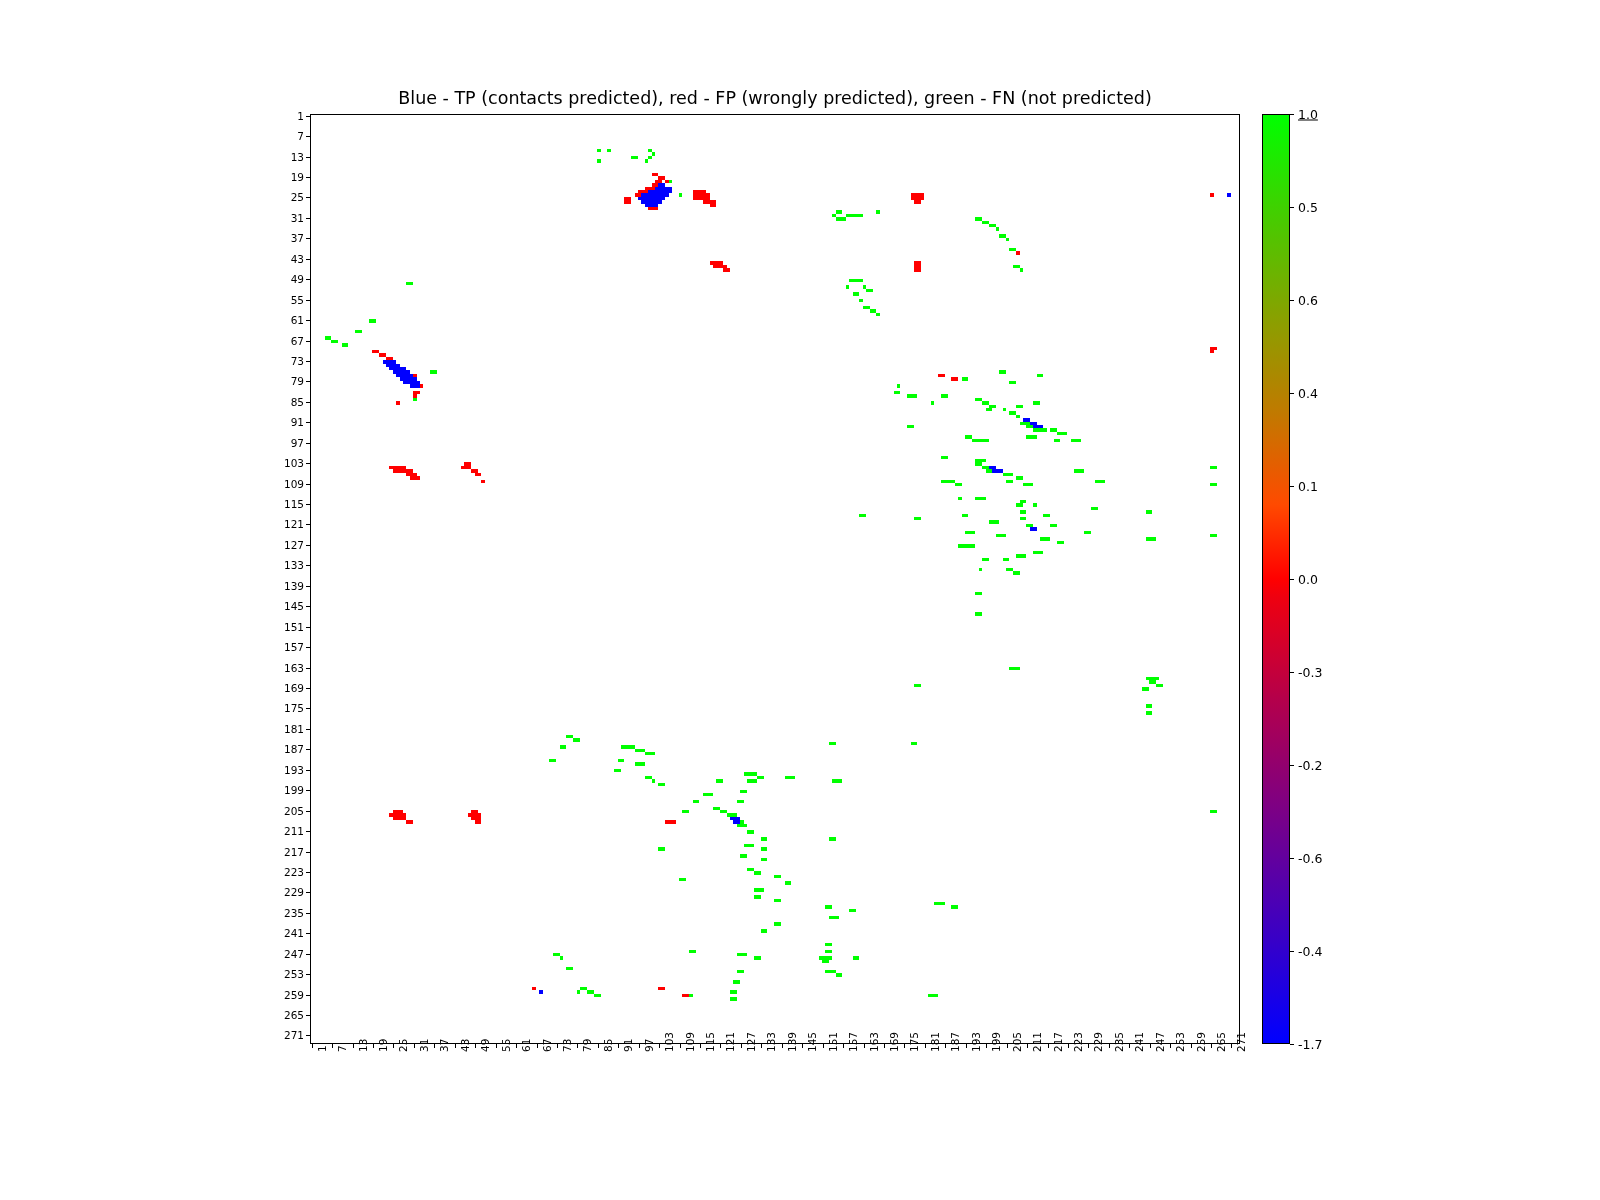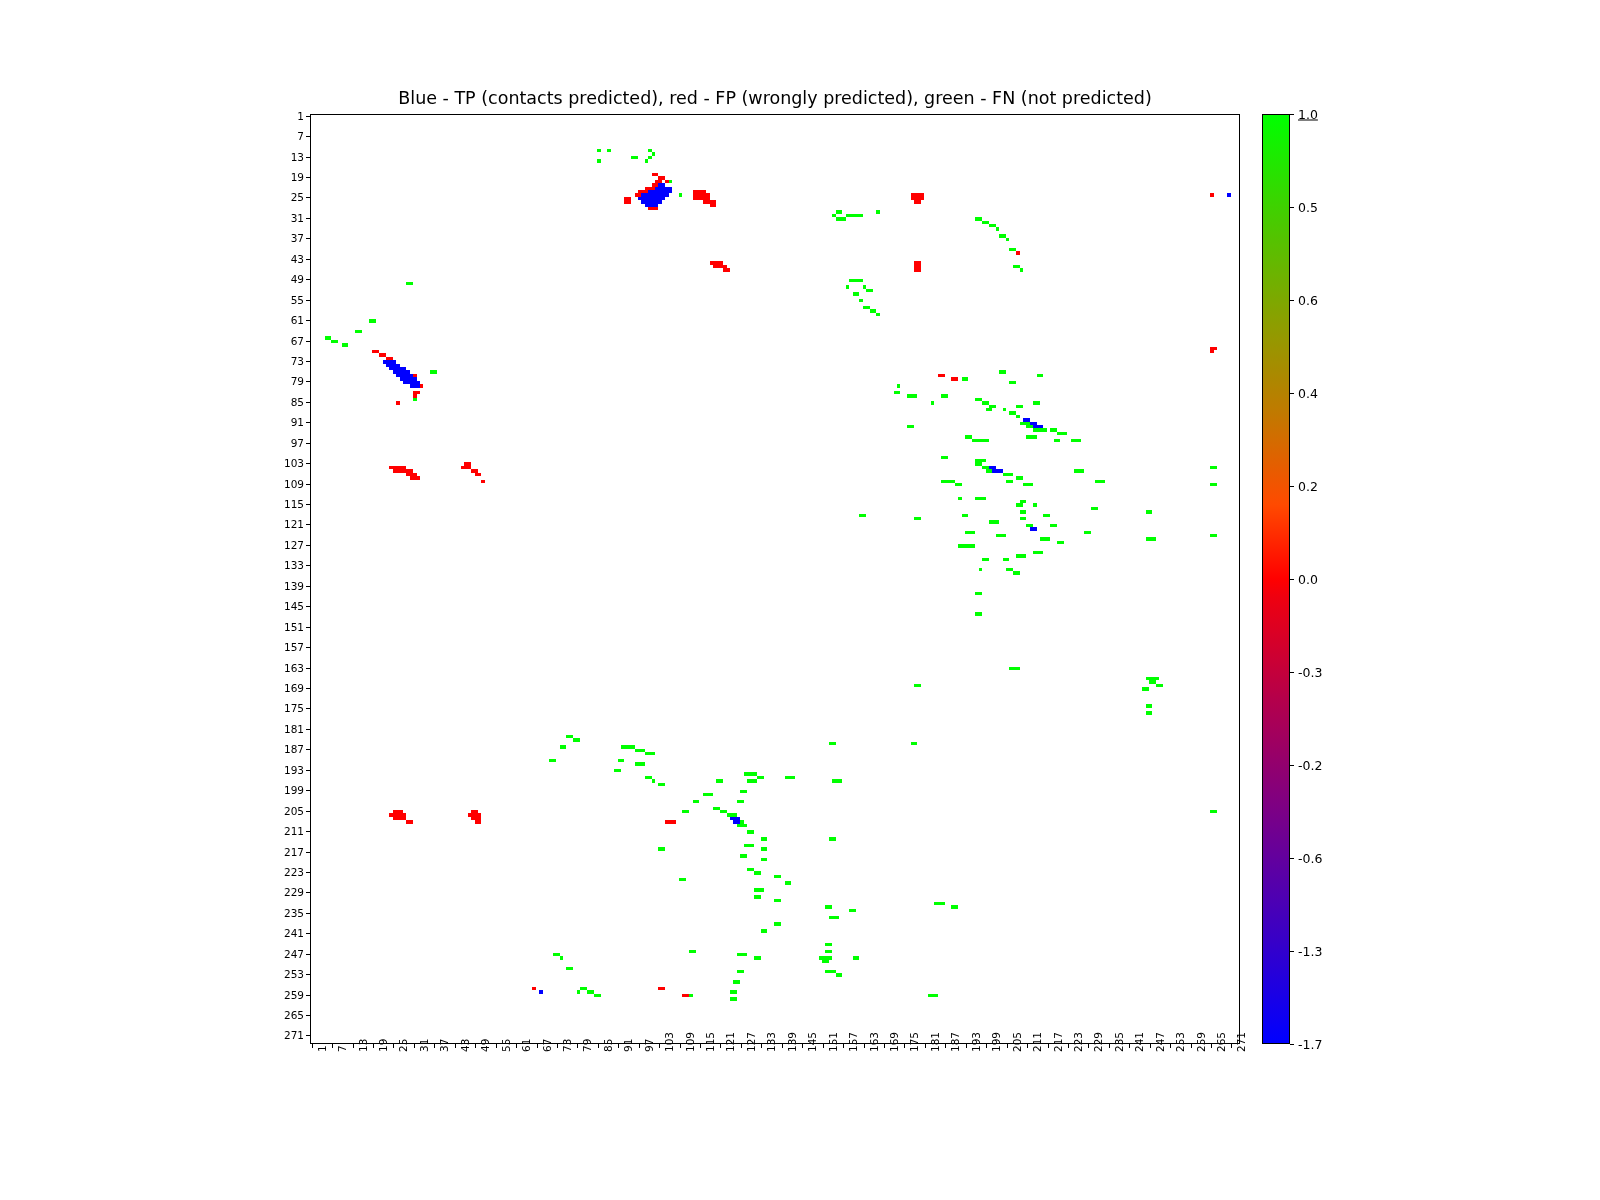--- a/index.html
+++ b/index.html
@@ -1021,29 +1021,29 @@
   <div id="cbar"></div>
   <div id="cbarticks">
       <div class="cbar-tick-label" style="top:114.00px;text-decoration:underline;">1.0</div>
       <div class="cbar-tick-mark" style="top:114.00px;"></div>
       <div class="cbar-tick-label" style="top:207.00px;">0.5</div>
       <div class="cbar-tick-mark" style="top:207.00px;"></div>
       <div class="cbar-tick-label" style="top:300.00px;">0.6</div>
       <div class="cbar-tick-mark" style="top:300.00px;"></div>
       <div class="cbar-tick-label" style="top:393.00px;">0.4</div>
       <div class="cbar-tick-mark" style="top:393.00px;"></div>
-      <div class="cbar-tick-label" style="top:486.00px;">0.2</div>
+      <div class="cbar-tick-label" style="top:486.00px;">0.1</div>
       <div class="cbar-tick-mark" style="top:486.00px;"></div>
       <div class="cbar-tick-label" style="top:579.00px;">0.0</div>
       <div class="cbar-tick-mark" style="top:579.00px;"></div>
       <div class="cbar-tick-label" style="top:672.00px;">-0.3</div>
       <div class="cbar-tick-mark" style="top:672.00px;"></div>
       <div class="cbar-tick-label" style="top:765.00px;">-0.2</div>
       <div class="cbar-tick-mark" style="top:765.00px;"></div>
       <div class="cbar-tick-label" style="top:858.00px;">-0.6</div>
       <div class="cbar-tick-mark" style="top:858.00px;"></div>
-      <div class="cbar-tick-label" style="top:951.00px;">-1.3</div>
+      <div class="cbar-tick-label" style="top:951.00px;">-0.4</div>
       <div class="cbar-tick-mark" style="top:951.00px;"></div>
       <div class="cbar-tick-label" style="top:1044.00px;">-1.7</div>
       <div class="cbar-tick-mark" style="top:1044.00px;"></div>
     </div>
 
 </div>
 
 </body></html>

